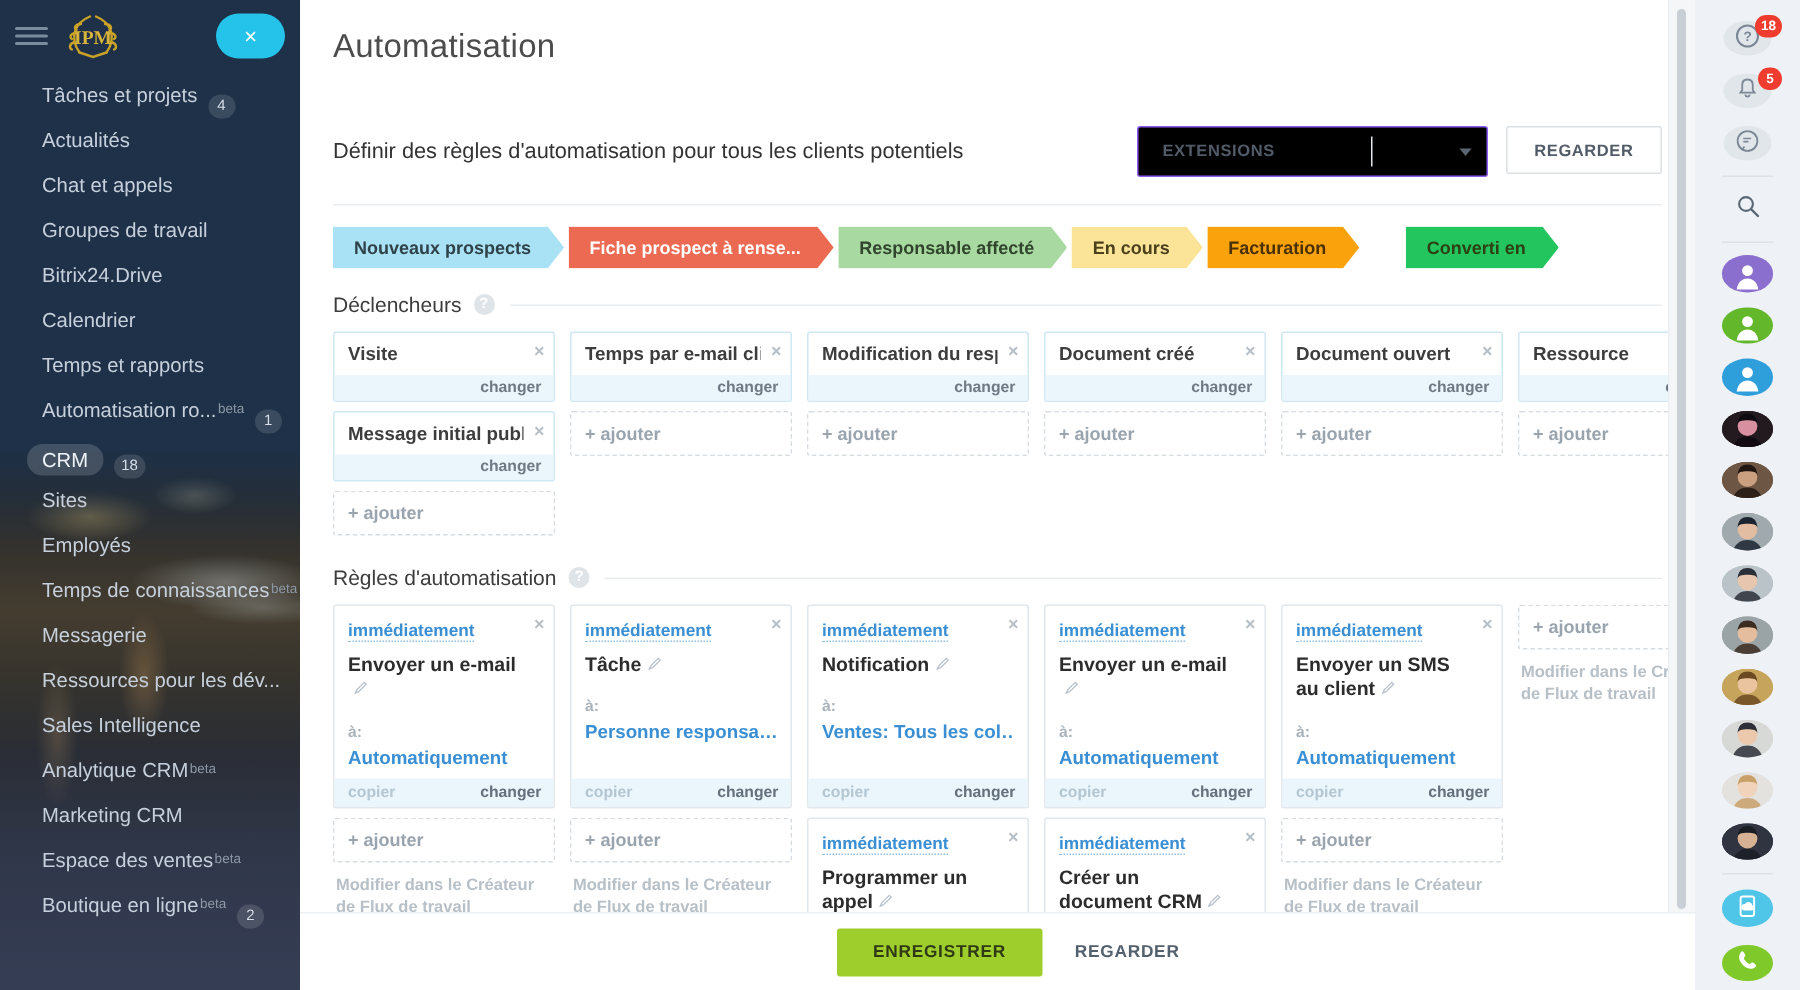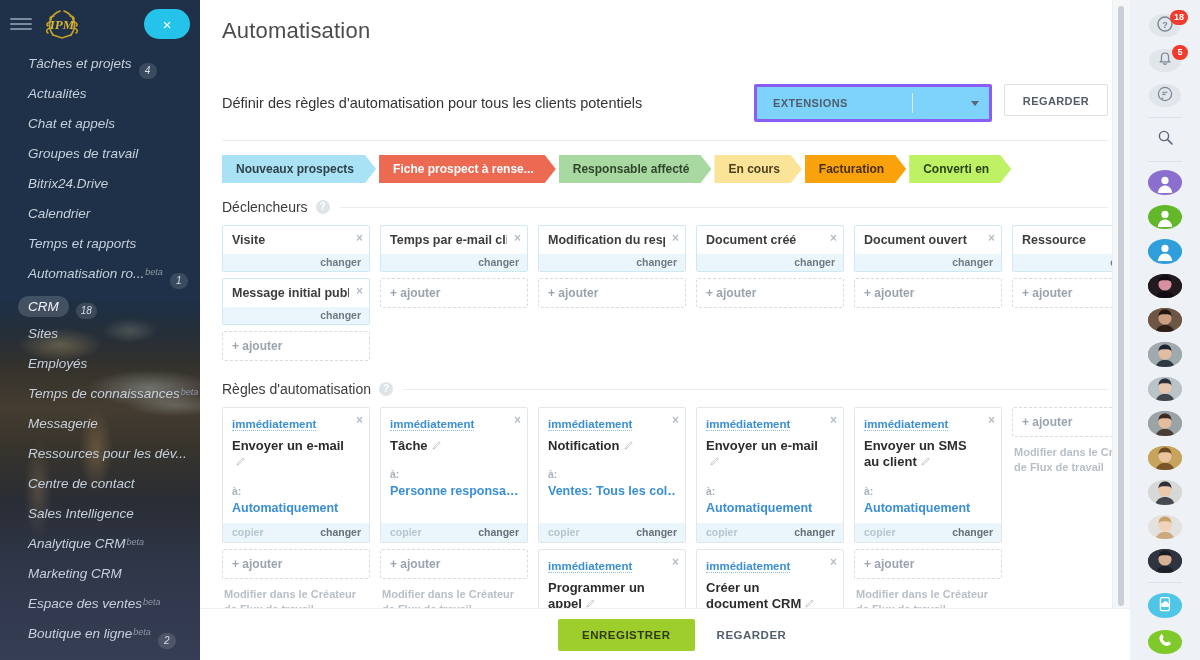--- a/index.html
+++ b/index.html
@@ -12,21 +12,20 @@
   }
   .app { position:relative; width:1200px; height:660px; display:flex; }
 
   
   .sidebar {
     position:relative;
     width:200px; height:660px;
     flex:0 0 200px;
     background:#1e3148;
     overflow:hidden;
-    font-style:italic;
   }
   .sb-photo {
     position:absolute; left:0; right:0; top:300px; bottom:0;
     background:
       radial-gradient(ellipse 60px 24px at 60px 44px, rgba(255,210,120,.55), transparent 70%),
       radial-gradient(ellipse 40px 18px at 130px 30px, rgba(255,235,180,.5), transparent 70%),
       radial-gradient(ellipse 24px 60px at 96px 150px, rgba(255,190,110,.30), transparent 70%),
       radial-gradient(ellipse 20px 70px at 38px 190px, rgba(255,200,130,.22), transparent 70%),
       radial-gradient(ellipse 90px 26px at 150px 88px, rgba(235,235,225,.45), transparent 70%),
       radial-gradient(ellipse 70px 16px at 175px 105px, rgba(220,225,215,.35), transparent 70%),
@@ -90,21 +89,21 @@
   .page-title {
     font-size:22px; color:#4c4c4c; font-weight:400;
     padding:18px 0 0 0; letter-spacing:.2px;
   }
   .subhead {
     display:flex; align-items:center;
     padding:40px 0 0 0;
   }
   .subhead .txt { font-size:14.5px; color:#333; }
   .subhead .btns { margin-left:auto; display:flex; gap:12px; }
-  .btn-split { display:flex; border:3px solid #8b5cf6; border-radius:2px; background:#7dd3fc;gap:48px; }
+  .btn-split { display:flex; border:1px solid #8b5cf6; border-radius:2px; background:#000000;gap:48px; }
   .btn-split .b1 {
     padding:0 16px; height:32px; line-height:32px;
     font-size:11px; font-weight:bold; color:#525c69; letter-spacing:.4px;
     cursor:pointer;
   }
   .btn-split .sep { width:1px; background:#e3e7ea; margin:6px 0; }
   .btn-split .b2 { width:28px; height:32px; display:flex; align-items:center; justify-content:center; cursor:pointer; }
   .caret { width:0;height:0;border-left:4px solid transparent;border-right:4px solid transparent;border-top:5px solid #5a6673;}
   .btn-plain {
     border:1px solid #dbe0e3; border-radius:2px; background:#fff;
@@ -305,23 +304,20 @@
           <span class="lbl">Temps de connaissances</span>
           <span class="beta">beta</span>
         </div>
         <div class="sb-item">
           <span class="lbl">Messagerie</span>
         </div>
         <div class="sb-item">
           <span class="lbl">Ressources pour les dév...</span>
         </div>
         <div class="sb-item">
-          <span class="lbl">Centre de contact</span>
-        </div>
-        <div class="sb-item">
           <span class="lbl">Sales Intelligence</span>
         </div>
         <div class="sb-item">
           <span class="lbl">Analytique CRM</span>
           <span class="beta">beta</span>
         </div>
         <div class="sb-item">
           <span class="lbl">Marketing CRM</span>
         </div>
         <div class="sb-item">
@@ -356,21 +352,21 @@
       </div>
 
       <div class="hr"></div>
 
       <div class="stages" id="stages">
           <div class="stage" style="background: rgb(169, 225, 245); color: rgb(47, 66, 73);">Nouveaux prospects</div>
           <div class="stage" style="background: rgb(236, 106, 82); color: rgb(255, 255, 255);">Fiche prospect à rense...</div>
           <div class="stage" style="background: rgb(167, 217, 160); color: rgb(49, 69, 45);">Responsable affecté</div>
           <div class="stage" style="background: rgb(251, 228, 151); color: rgb(75, 63, 28);">En cours</div>
           <div class="stage" style="background: rgb(249, 162, 11); color: rgb(74, 48, 5);">Facturation</div>
-          <div class="stage" style="background: #bef264; color: rgb(44, 66, 18);">Converti en</div>
+          <div class="stage" style="background: #22c55e; color: rgb(44, 66, 18); margin-left: 28px;">Converti en</div>
         </div>
 
       <div class="sec-head">
         <div class="t">Déclencheurs</div>
         <div class="qmark">?</div>
         <div class="line"></div>
       </div>
       <div class="cols" id="trig-cols">
           <div class="col">
             <div class="tcard">

